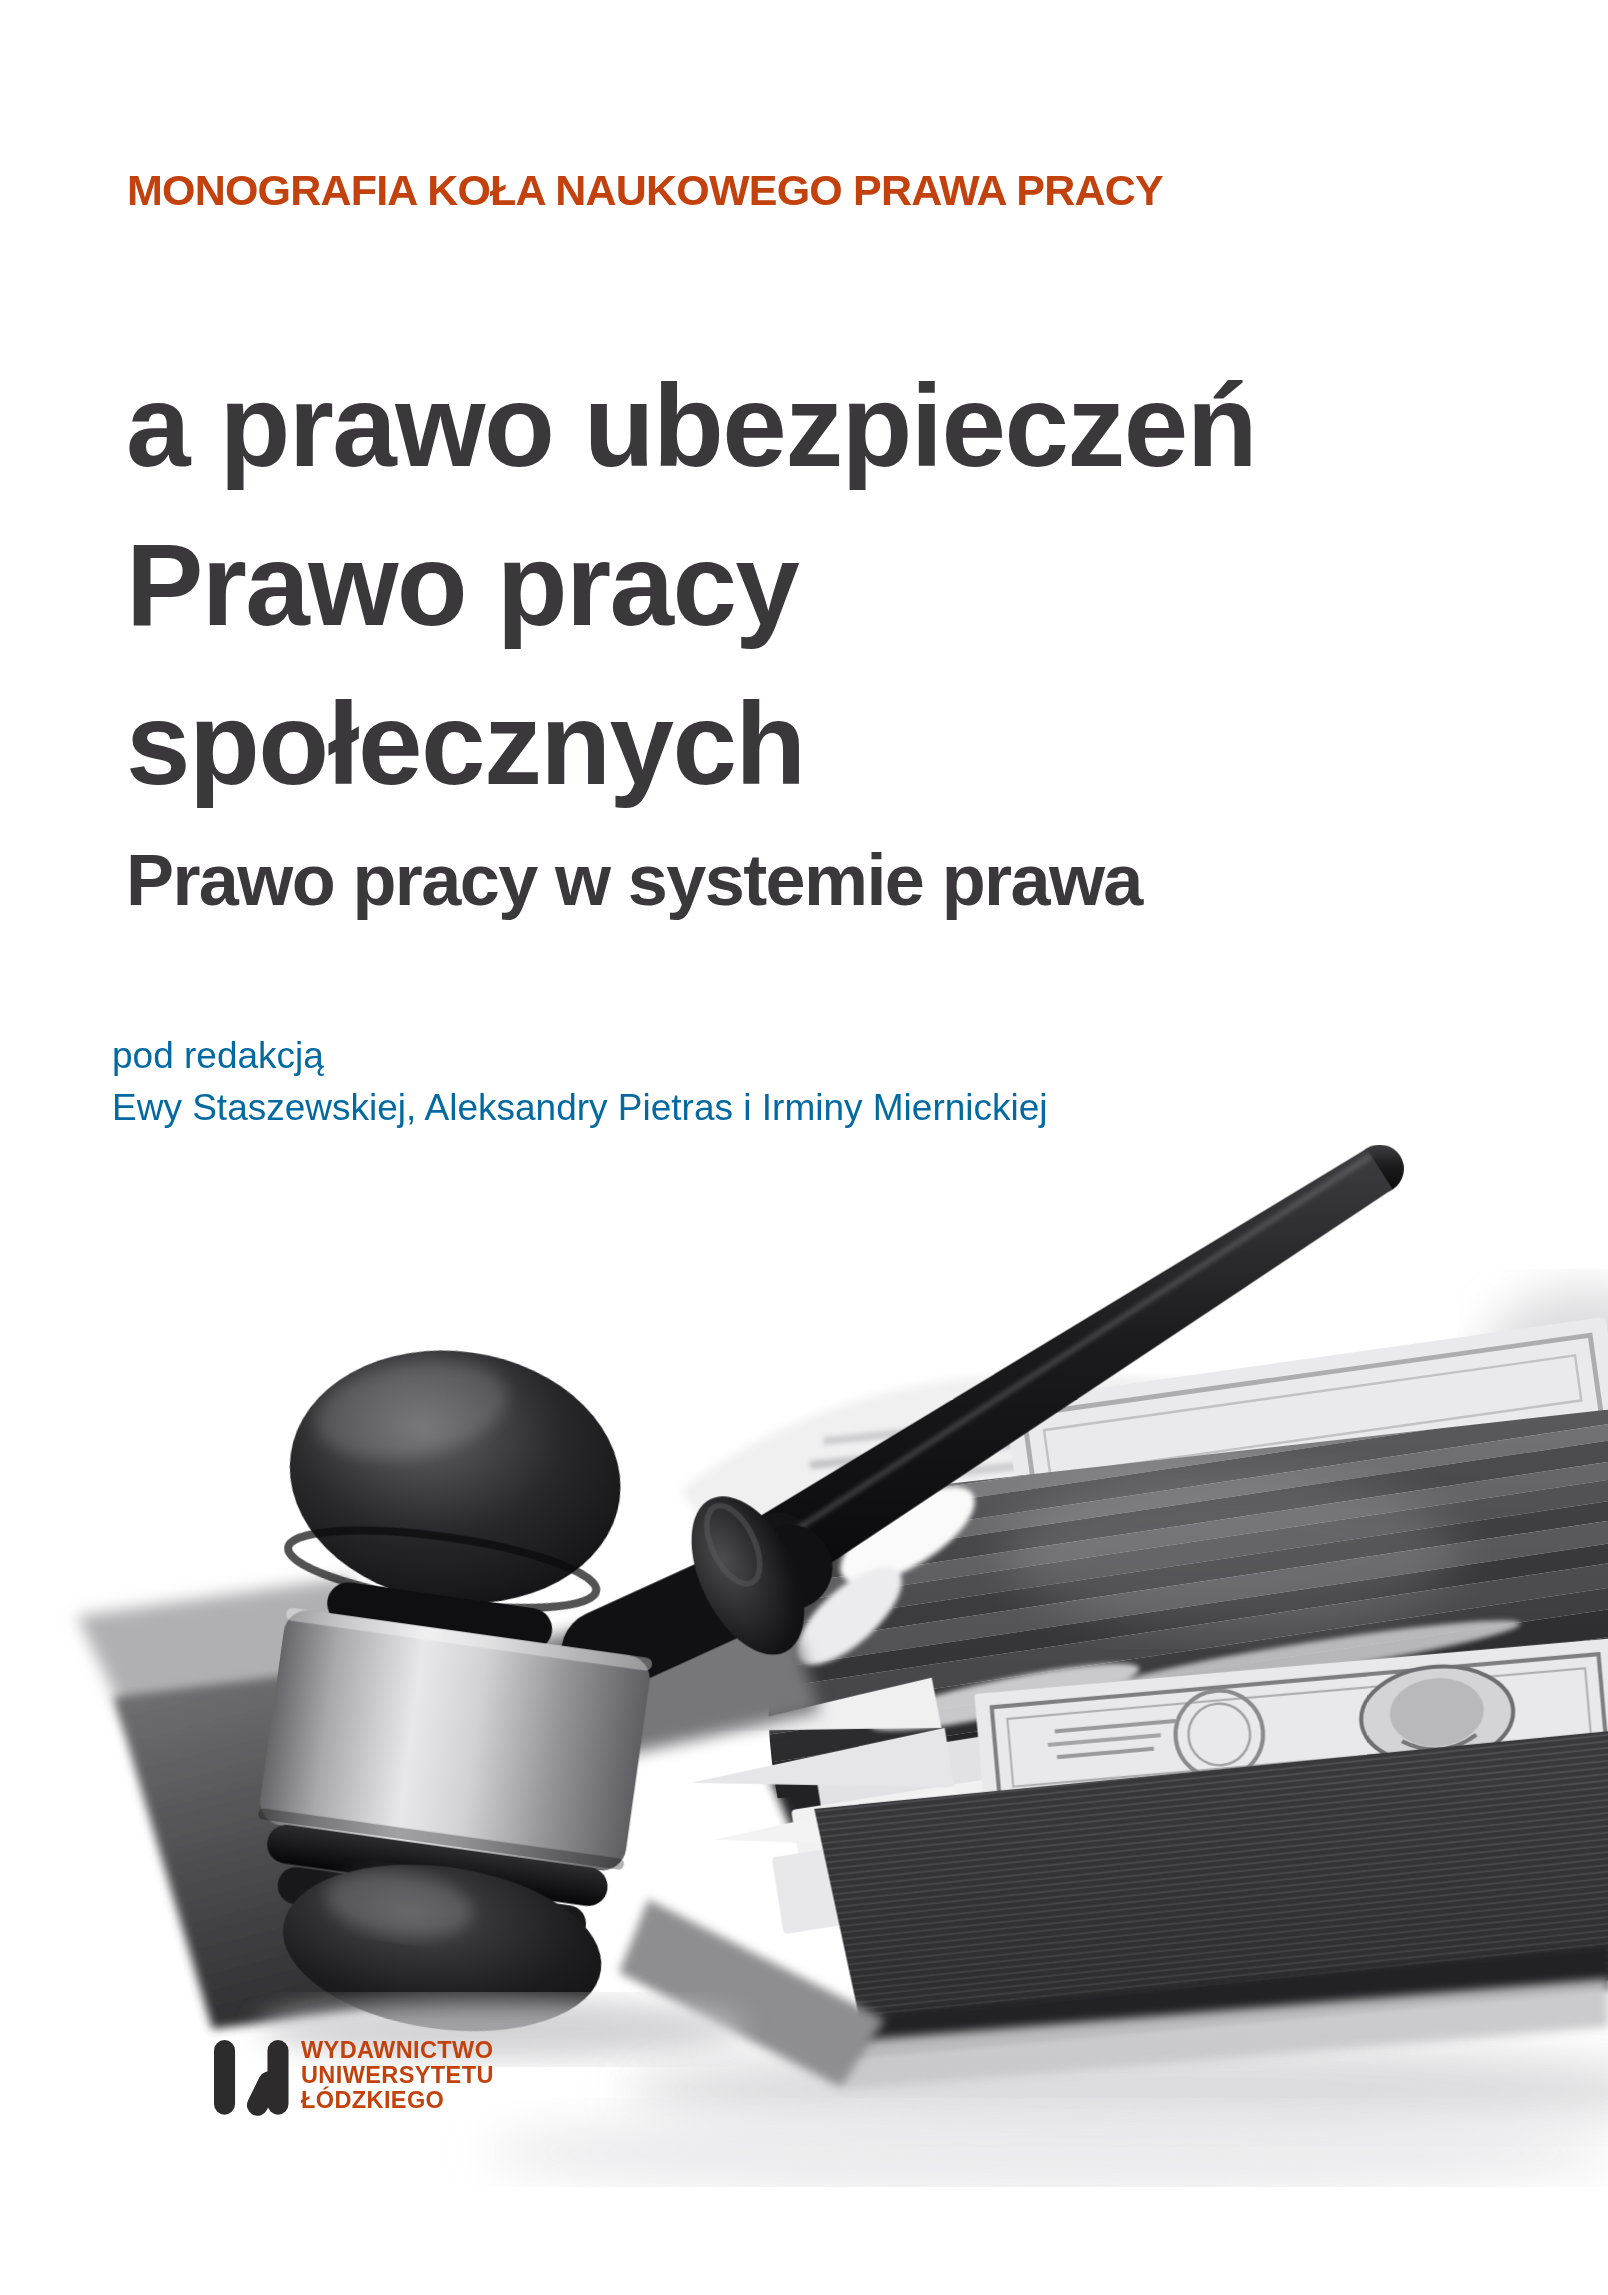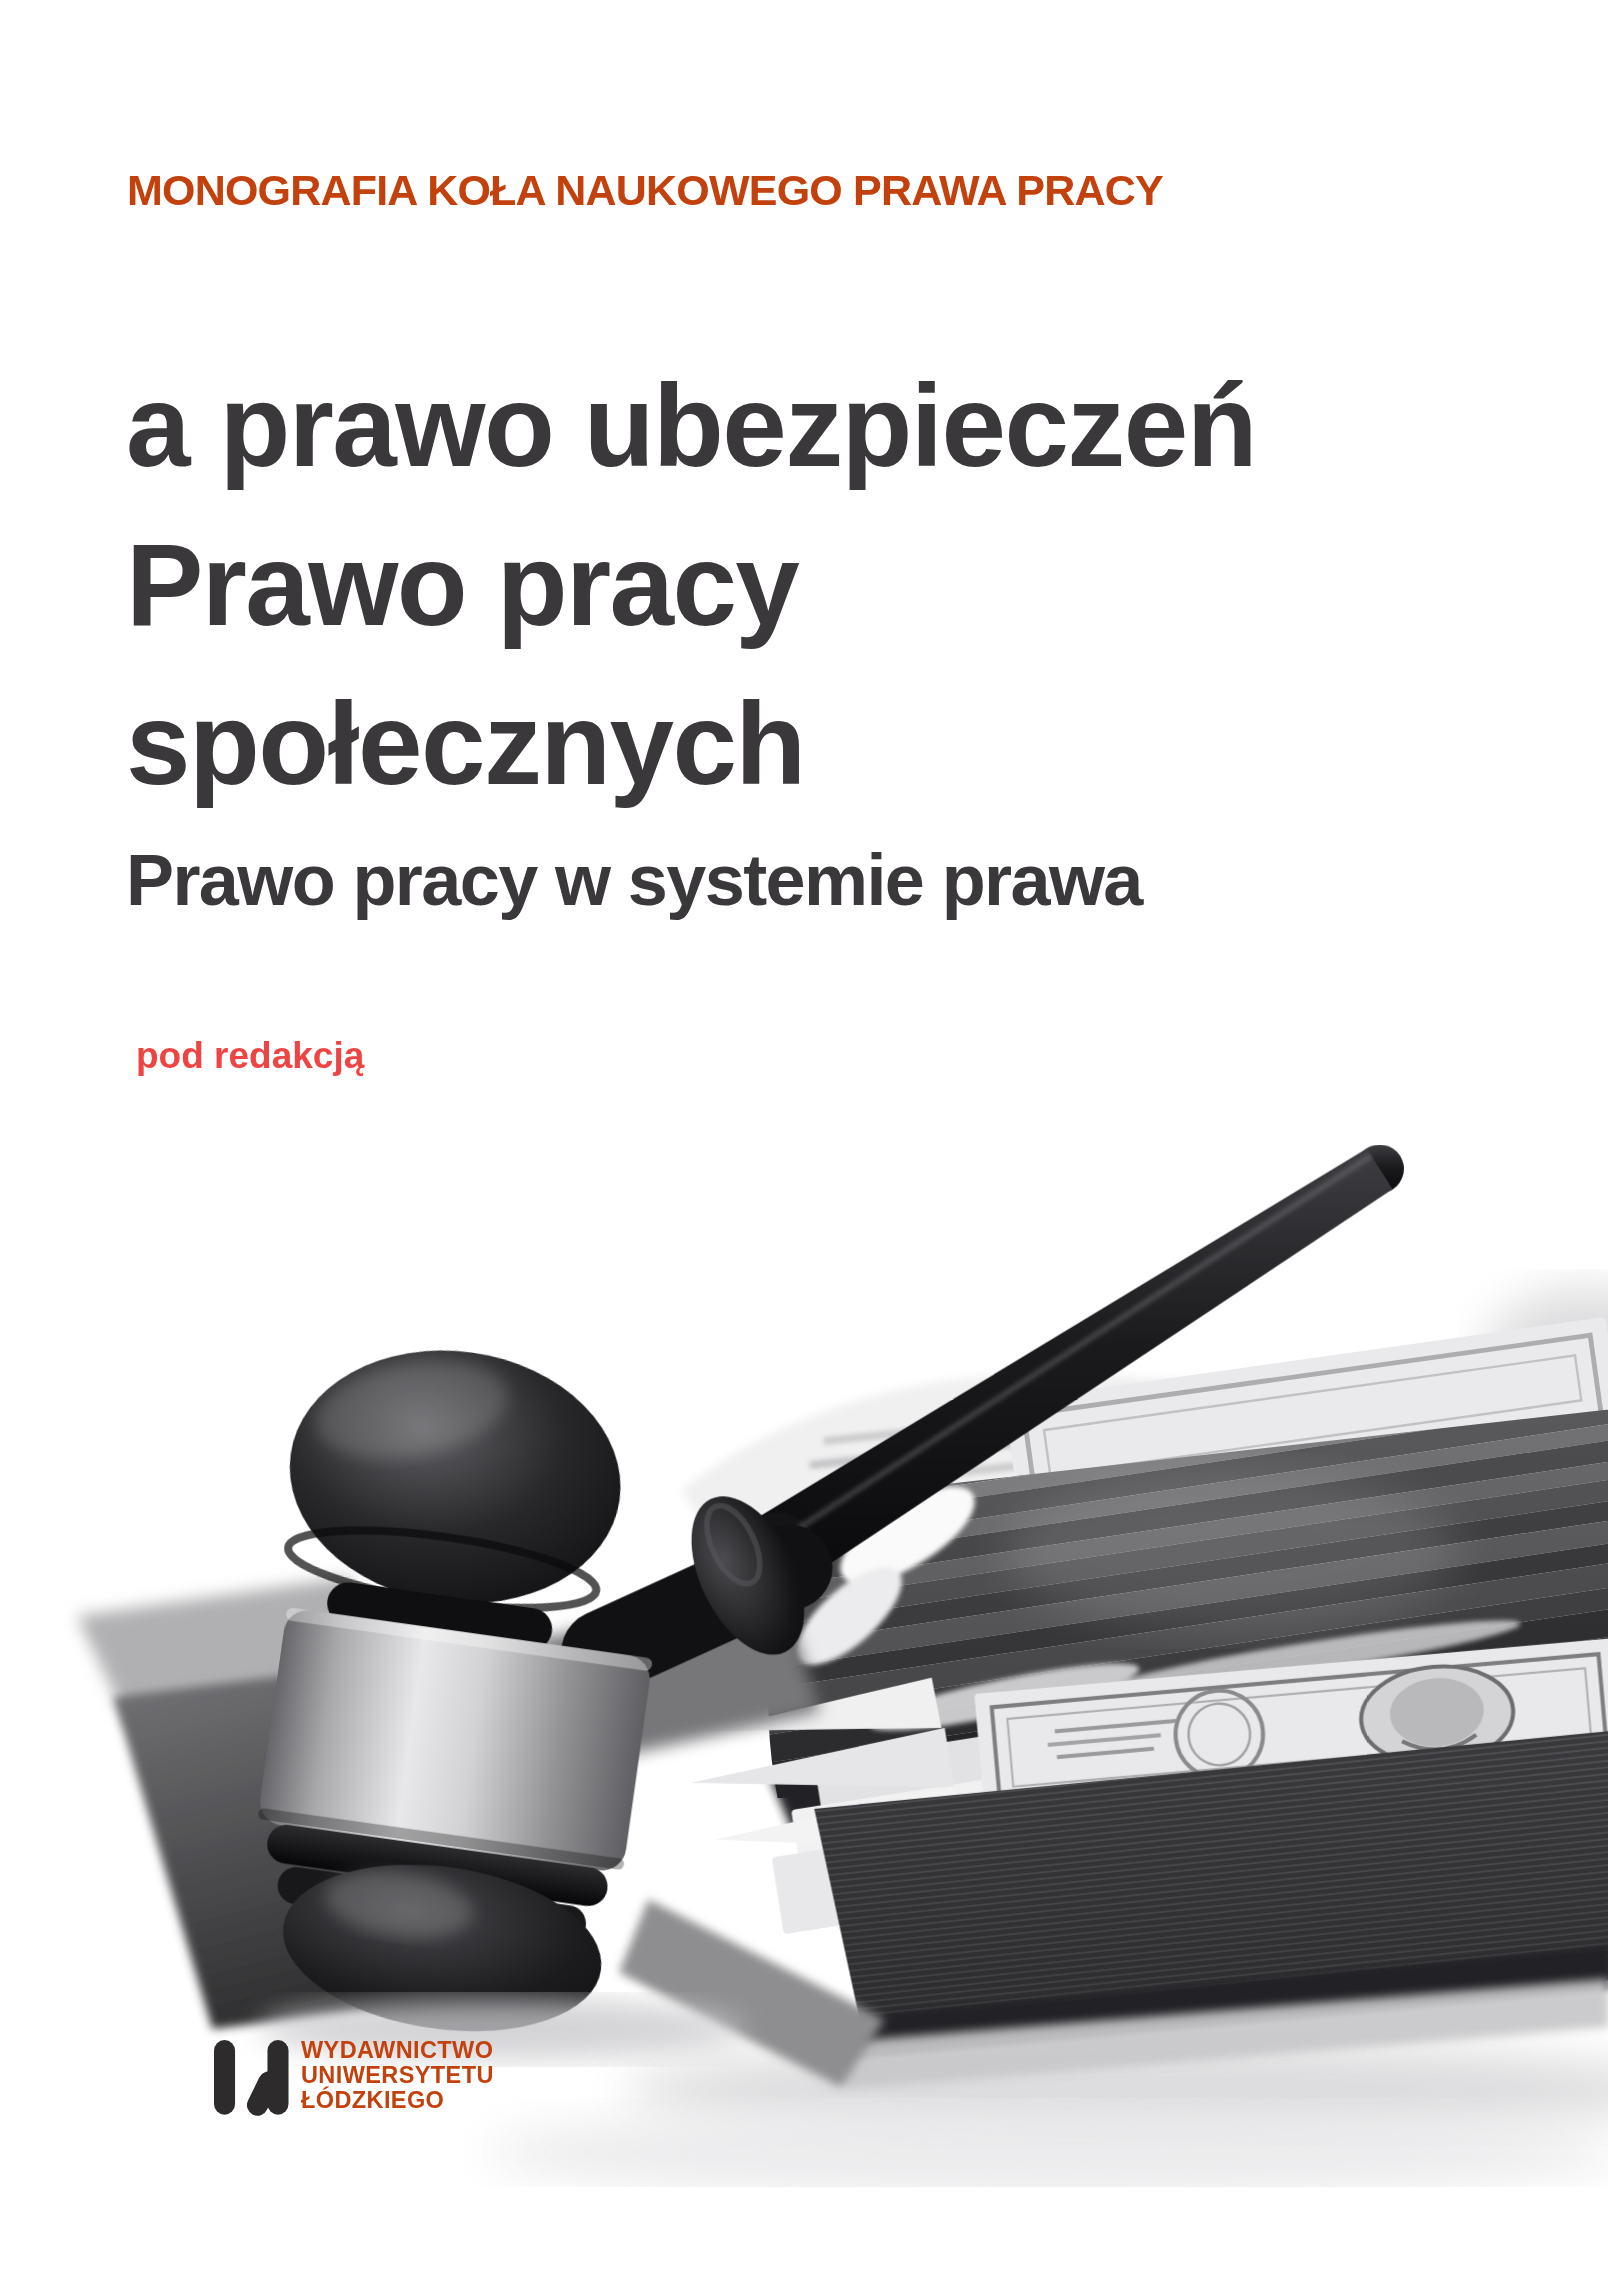--- a/index.html
+++ b/index.html
@@ -16,23 +16,23 @@
     position:absolute;left:126px;top:347px;
     font-size:116px;font-weight:700;line-height:159px;letter-spacing:-1.6px;
     color:#3a383a;white-space:nowrap;
   }
   .subtitle{
     position:absolute;left:126px;top:836px;
     font-size:72px;font-weight:700;letter-spacing:-1.6px;line-height:89px;
     color:#3a383a;white-space:nowrap;
   }
   .byline{
-    position:absolute;left:136px;top:1030px;
-    font-size:37px;font-weight:700;line-height:52px;letter-spacing:0;
-    color:#ef4444;white-space:nowrap;
+    position:absolute;left:112px;top:1030px;
+    font-size:37px;font-weight:400;line-height:52px;letter-spacing:0;
+    color:#0369a1;white-space:nowrap;
   }
   .cover-photo{
     position:absolute;left:0;top:1130px;width:1609px;height:1057px;
   }
   .publisher{
     position:absolute;left:214px;top:2038px;height:81px;
   }
   .publisher-mark{position:absolute;left:0;top:1.6px;width:81px;height:78px;}
   .publisher-text{
     position:absolute;left:87px;top:0;
@@ -49,20 +49,21 @@
 <div class="title-block">
   <div>a prawo ubezpieczeń</div>
   <div>Prawo pracy</div>
   <div>społecznych</div>
 </div>
 
 <div class="subtitle">Prawo pracy w systemie prawa</div>
 
 <div class="byline">
   <div>pod redakcją</div>
+  <div>Ewy Staszewskiej, Aleksandry Pietras i Irminy Miernickiej</div>
 </div>
 
 <svg class="cover-photo" viewBox="0 0 1986 1305" aria-hidden="true">
   <defs>
     <filter id="b3">
         <feGaussianBlur stdDeviation="3"></feGaussianBlur>
       </filter>
     <filter id="b6">
         <feGaussianBlur stdDeviation="6"></feGaussianBlur>
       </filter>

